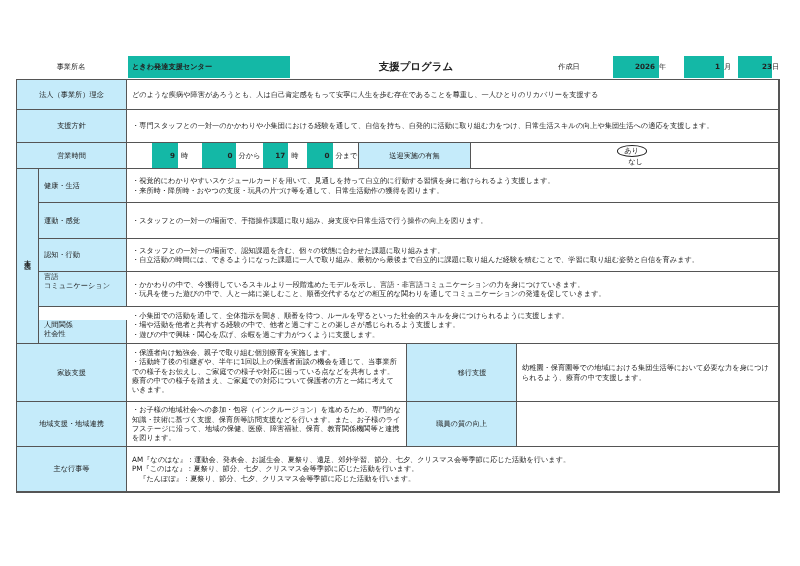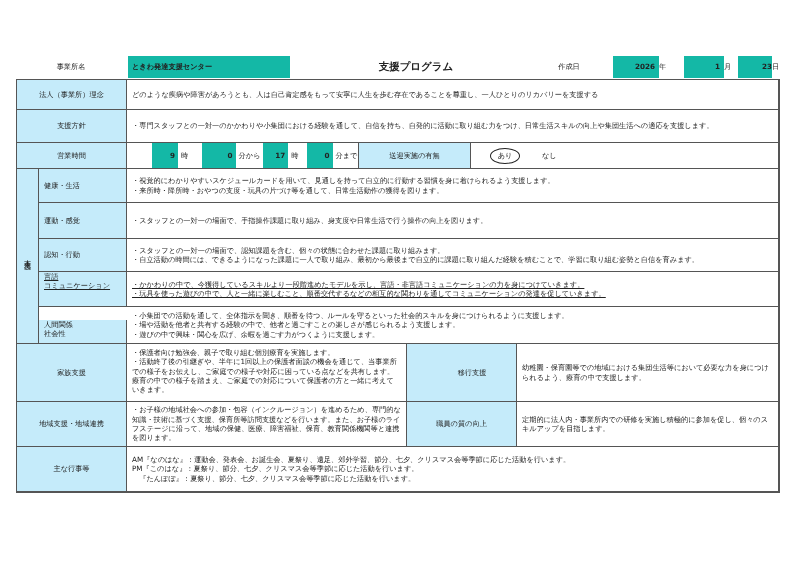--- a/index.html
+++ b/index.html
@@ -80,21 +80,21 @@
       <div class="v yellow" style="width:30px;">9</div>
       <div class="u" style="width:28px;">時</div>
       <div class="v yellow" style="width:40px;">0</div>
       <div class="u" style="width:32px;">分から</div>
       <div class="v yellow" style="width:30px;">17</div>
       <div class="u" style="width:22px;">時</div>
       <div class="v yellow" style="width:30px;">0</div>
       <div class="u" style="width:30px;">分まで</div>
     </div>
     <div class="lbl" style="width:112px;flex:none;">送迎実施の有無</div>
-    <div class="txt" style="flex:1;flex-direction:row;align-items:center;justify-content:flex-start;">
+    <div class="txt" style="flex:1;flex-direction:column;align-items:center;justify-content:flex-end;">
       <span class="circle">あり</span>
       <span class="plain">なし</span>
     </div>
   </div>
 
 
   <div class="honin">
     <div class="honin-tag">
       <span>本人支援</span>
     </div>
@@ -112,21 +112,21 @@
           <div>・スタッフとの一対一の場面で、手指操作課題に取り組み、身支度や日常生活で行う操作の向上を図ります。</div>
         </div>
       </div>
       <div class="row" style="height:33px;">
         <div class="lbl left">認知・行動</div>
         <div class="txt" style="flex:1;">
           <div>・スタッフとの一対一の場面で、認知課題を含む、個々の状態に合わせた課題に取り組みます。</div>
           <div>・自立活動の時間には、できるようになった課題に一人で取り組み、最初から最後まで自立的に課題に取り組んだ経験を積むことで、学習に取り組む姿勢と自信を育みます。</div>
         </div>
       </div>
-      <div class="row" style="height:35px;text-decoration:underline;">
+      <div class="row" style="height:35px;">
         <div class="lbl left" style="flex-direction:column;align-items:flex-start;">
           <div>言語</div>
           <div>コミュニケーション</div>
         </div>
         <div class="txt" style="flex:1;">
           <div>・かかわりの中で、今獲得しているスキルより一段階進めたモデルを示し、言語・非言語コミュニケーションの力を身につけていきます。</div>
           <div>・玩具を使った遊びの中で、人と一緒に楽しむこと、順番交代するなどの相互的な関わりを通してコミュニケーションの発達を促していきます。</div>
         </div>
       </div>
       <div class="row" style="height:36px;">
@@ -148,21 +148,20 @@
     <div class="txt" style="width:280px;flex:none;border-right:1px solid #555;white-space:pre-line;justify-content:flex-start;padding-top:4px;">・保護者向け勉強会、親子で取り組む個別療育を実施します。
 ・活動終了後の引継ぎや、半年に1回以上の保護者面談の機会を通じて、当事業所での様子をお伝えし、ご家庭での様子や対応に困っている点などを共有します。療育の中での様子を踏まえ、ご家庭での対応について保護者の方と一緒に考えていきます。</div>
     <div class="lbl" style="width:110px;flex:none;padding-left:21px;">移行支援</div>
     <div class="txt" style="flex:1;">幼稚園・保育園等での地域における集団生活等において必要な力を身につけられるよう、療育の中で支援します。</div>
   </div>
 
   <div class="row" style="height:45px;">
     <div class="lbl w110">地域支援・地域連携</div>
     <div class="txt" style="width:280px;flex:none;border-right:1px solid #555;">・お子様の地域社会への参加・包容（インクルージョン）を進めるため、専門的な知識・技術に基づく支援、保育所等訪問支援などを行います。また、お子様のライフステージに沿って、地域の保健、医療、障害福祉、保育、教育関係機関等と連携を図ります。</div>
     <div class="lbl" style="width:110px;flex:none;">職員の質の向上</div>
-    <div class="txt" style="flex:1;">定期的に法人内・事業所内での研修を実施し積極的に参加を促し、個々のスキルアップを目指します。</div>
   </div>
 
   <div class="row" style="height:44px;">
     <div class="lbl w110">主な行事等</div>
     <div class="txt" style="flex:1;">
       <div>AM『なのはな』：運動会、発表会、お誕生会、夏祭り、遠足、郊外学習、節分、七夕、クリスマス会等季節に応じた活動を行います。</div>
       <div>PM『このはな』：夏祭り、節分、七夕、クリスマス会等季節に応じた活動を行います。</div>
       <div>　『たんぽぽ』：夏祭り、節分、七夕、クリスマス会等季節に応じた活動を行います。</div>
     </div>
   </div>

